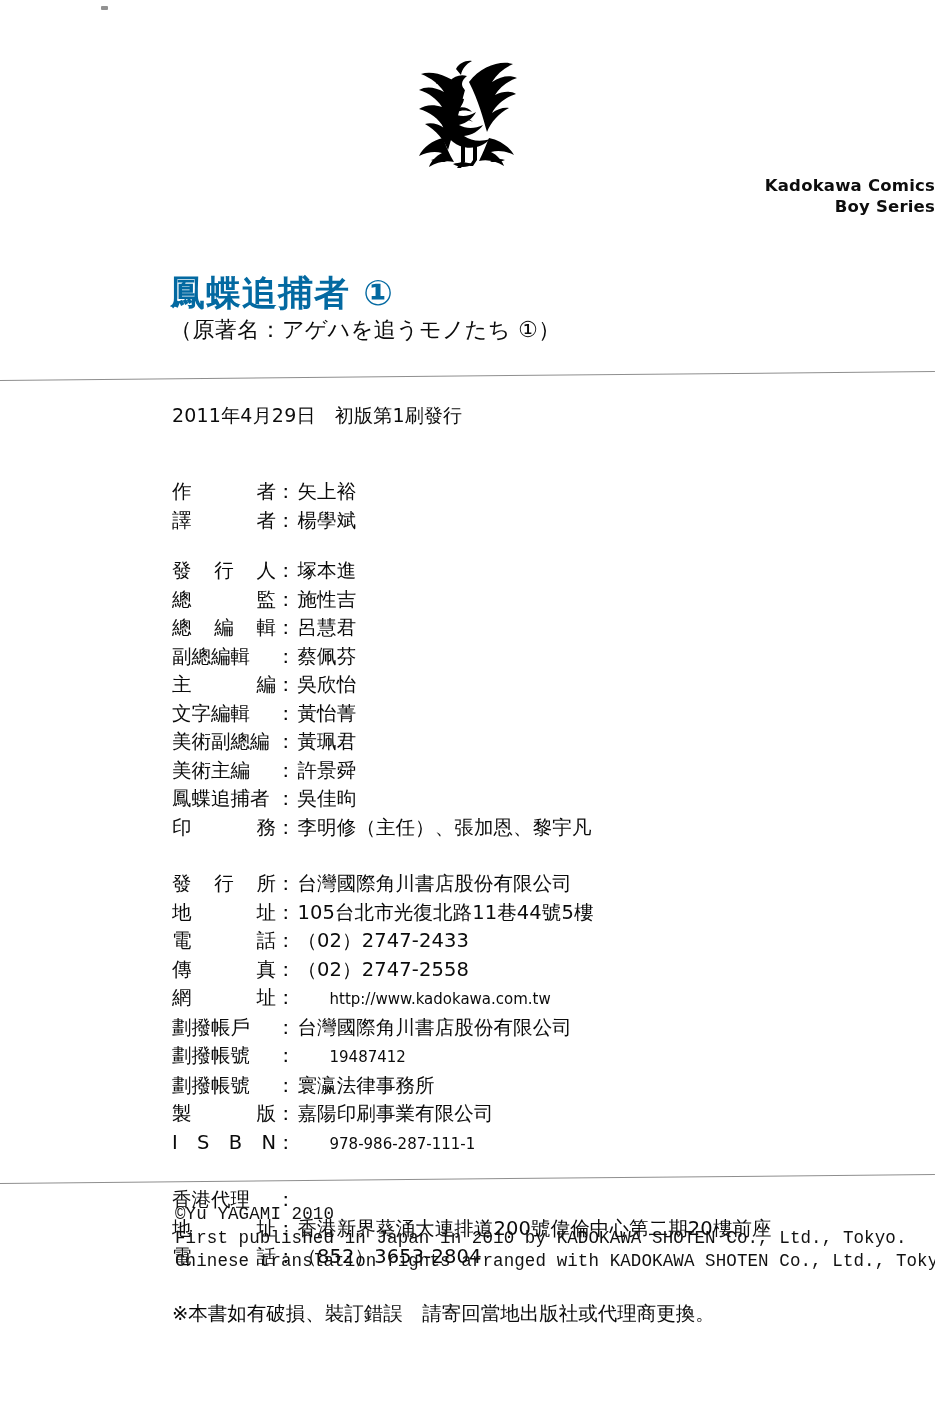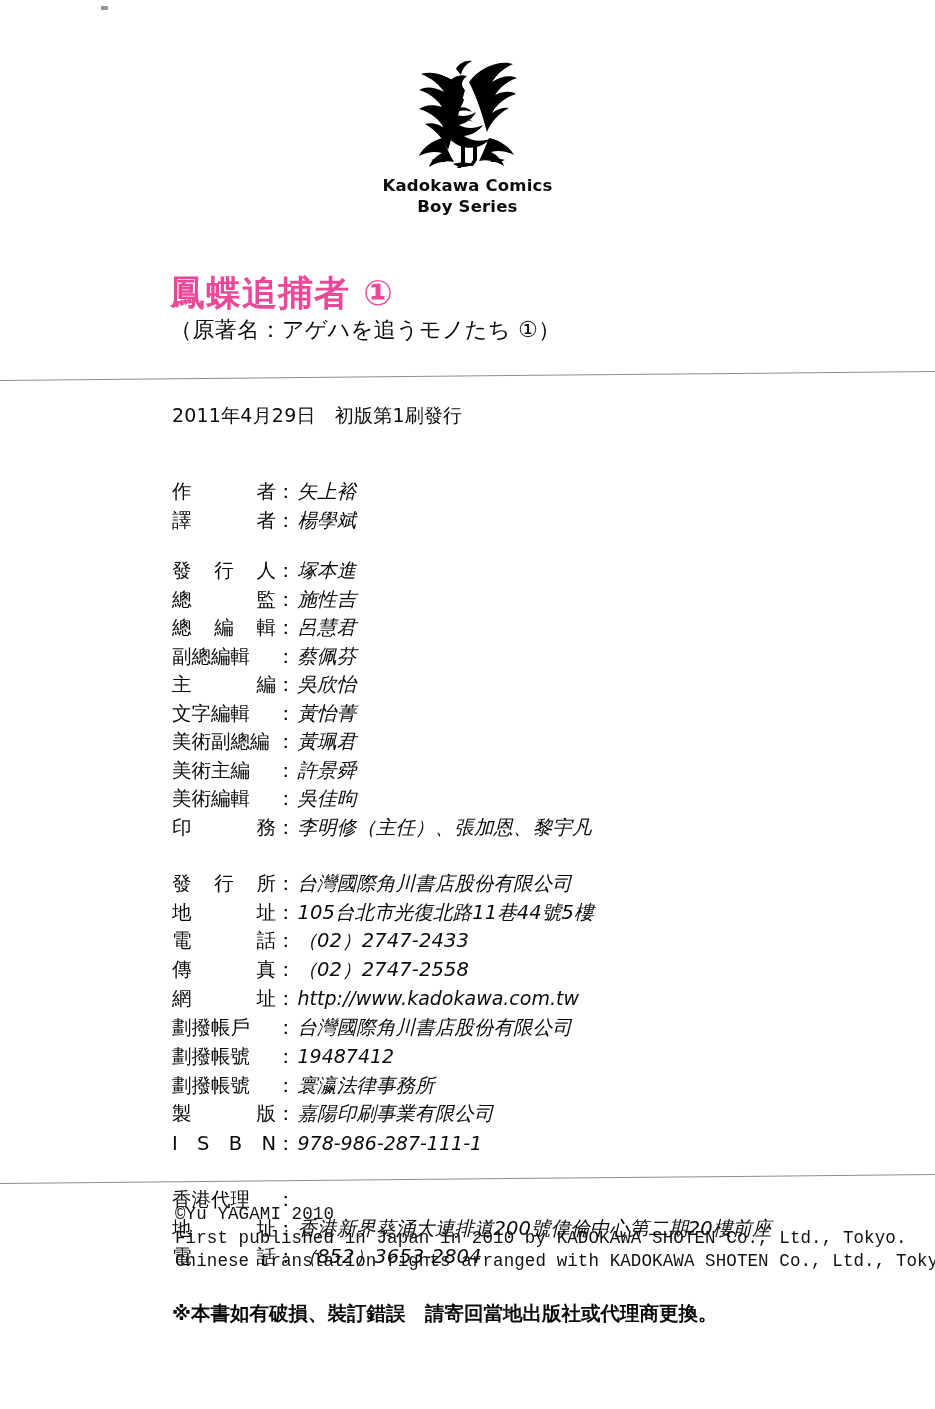--- a/index.html
+++ b/index.html
@@ -30,21 +30,21 @@
     opacity: .75;
     border-radius: 1px;
   }
 
   
   .logo-block {
     position: absolute;
     left: 0;
     top: 52px;
     width: 935px;
-    text-align: center;
+    text-align: right;
   }
   .logo-mark {
     width: 118px;
     height: 120px;
     margin: 0 auto;
     display: block;
   }
   .logo-text {
     margin-top: 3px;
     font-family: "DejaVu Sans", "Liberation Sans", sans-serif;
@@ -60,21 +60,21 @@
     position: absolute;
     left: 170px;
     top: 272px;
   }
   .book-title {
     font-family: "DejaVu Sans", "Liberation Sans", sans-serif;
     font-weight: bold;
     font-size: 35px;
     line-height: 42px;
     letter-spacing: 1px;
-    color: #ec4899;
+    color: #0369a1;
     white-space: nowrap;
   }
   .book-subtitle {
     margin-top: 2px;
     font-family: "DejaVu Sans", "Liberation Sans", sans-serif;
     font-size: 22px;
     line-height: 28px;
     letter-spacing: .4px;
     color: #0b0b0b;
     white-space: nowrap;
@@ -126,33 +126,33 @@
     display: inline-block;
     min-width: 104px;
     letter-spacing: 0;
   }
   .credit-label.spread {
     display: inline-flex;
     justify-content: space-between;
   }
   .credit-label.spread > span { display: inline-block; }
   .credit-sep { padding: 0 2px 0 0; }
-  .credit-value { letter-spacing: .1px; font-style: italic; }
+  .credit-value { letter-spacing: .1px; }
   .credit-value.latin {
     font-family: "DejaVu Sans", "Liberation Sans", sans-serif;
-    font-size: 19px;
+    font-size: 15px;
     letter-spacing: 0;
+    margin-left: 32px;
   }
 
   .notice-line {
     font-size: 19.5px;
     line-height: 28px;
     color: #0b0b0b;
     white-space: nowrap;
-    font-weight: bold;
   }
 
   
   .copyright {
     position: absolute;
     left: 175px;
     top: 1203px;
     font-family: Liberation Mono, monospace;
     font-size: 17.5px;
     line-height: 23.5px;
@@ -284,21 +284,21 @@
           <span class="credit-label">美術副總編</span>
           <span class="credit-sep">：</span>
           <span class="credit-value">黃珮君</span>
         </div>
         <div class="credit-line">
           <span class="credit-label">美術主編</span>
           <span class="credit-sep">：</span>
           <span class="credit-value">許景舜</span>
         </div>
         <div class="credit-line">
-          <span class="credit-label">美術編輯</span>
+          <span class="credit-label">鳳蝶追捕者</span>
           <span class="credit-sep">：</span>
           <span class="credit-value">吳佳昫</span>
         </div>
         <div class="credit-line">
           <span class="credit-label spread">
             <span>印</span>
             <span>務</span>
           </span>
           <span class="credit-sep">：</span>
           <span class="credit-value">李明修（主任）、張加恩、黎宇凡</span>

